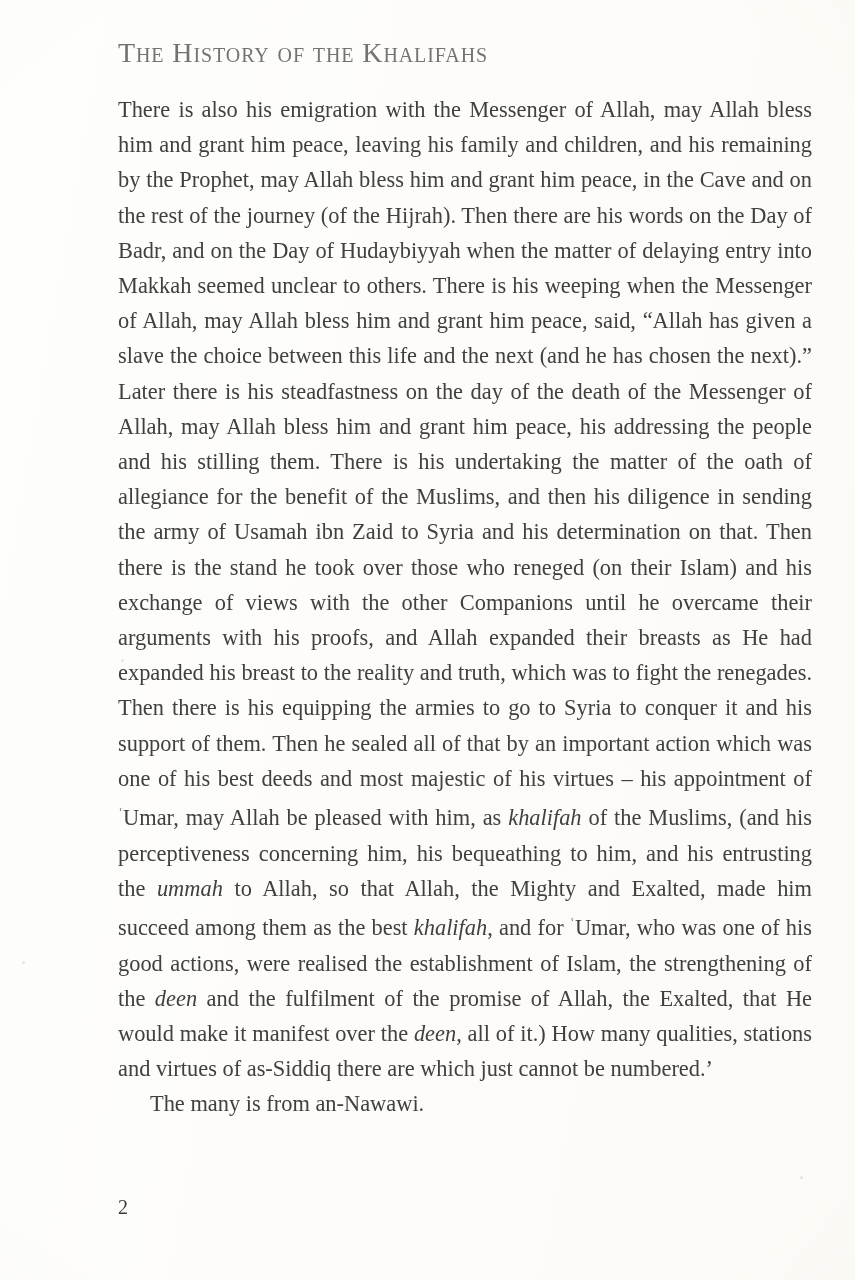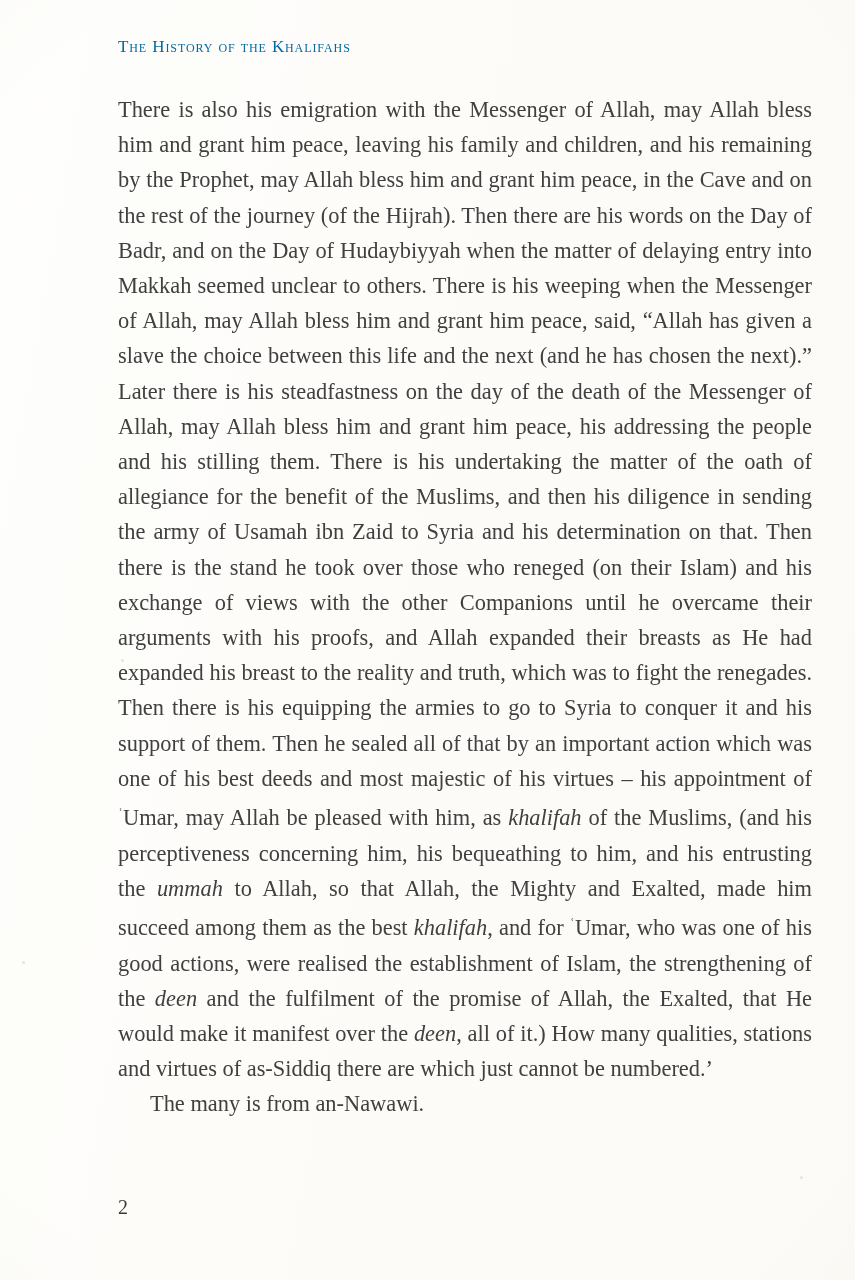--- a/index.html
+++ b/index.html
@@ -35,25 +35,25 @@
     border-radius: 50%;
     opacity: .5;
     pointer-events: none;
   }
 
   .running-header {
     position: absolute;
     left: 118px;
     top: 38px;
     width: 700px;
-    font-size: 17px;
+    font-size: 28px;
     line-height: 1.1;
     letter-spacing: 0.9px;
     font-variant: small-caps;
-    color: #0369a1;
+    color: #737373;
     white-space: nowrap;
   }
 
   .text-block {
     position: absolute;
     left: 118px;
     top: 92px;
     width: 694px;
   }
 

